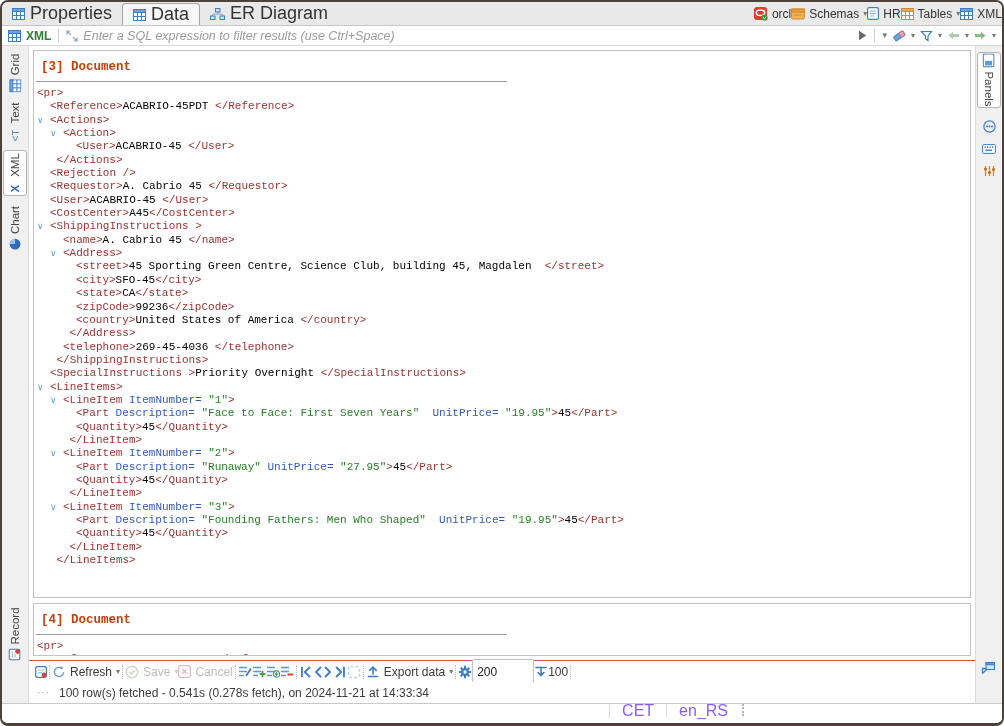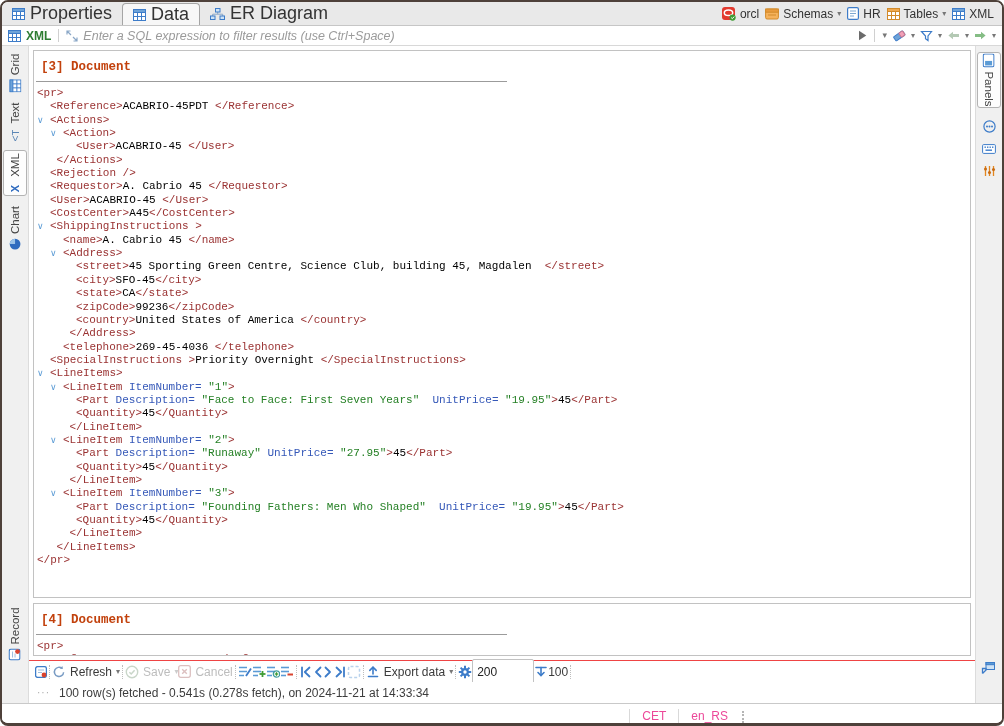--- a/index.html
+++ b/index.html
@@ -10,22 +10,22 @@
     background: #fff; overflow: hidden; position: relative;
     display: flex; flex-direction: column;
   }
   
   .tabbar { height: 24px; background: #e9e9e9; border-bottom: 1px solid #c6c6c6;
             display: flex; align-items: stretch; flex: 0 0 24px; }
   .tab { display: flex; align-items: center; gap: 5px; padding: 0 10px;
          font-size: 18px; color: #333; cursor: default; }
   .tab.active { background: #f7f7f7; border: 1px solid #a5a5a5; border-bottom: none;
                 border-radius: 4px 4px 0 0; margin-top: 1px; }
-  .conn { margin-left: auto; display: flex; align-items: center; gap: 6px;
-          padding-right: 8px; font-size: 12px; color: #333; }
+  .conn { margin-left: auto; display: flex; align-items: center; 
+          font-size: 12px; color: #333; }
   .conn .item { display: flex; align-items: center; gap: 4px; }
   .caret { font-size: 8px; color: #777; line-height: 1; }
   .ic { display: inline-flex; align-items: center; justify-content: center; line-height: 0; }
   
   .filterbar { height: 20px; background: #fff; border-bottom: 1px solid #d8d8d8;
                display: flex; align-items: center; padding: 0 6px; gap: 5px; flex: 0 0 20px; }
   .viewer-label { color: #2e7d32; font-weight: bold; font-size: 12px; }
   .fsep { width: 1px; height: 13px; background: #d0d0d0; margin: 0 2px; }
   .filter-input { flex: 1; border: none; outline: none; font-size: 12.5px; height: 16px;
                   font-family: "Liberation Sans", sans-serif; color: #0f766e; background: transparent; }
@@ -73,22 +73,22 @@
   .tbtn.disabled { color: #bdbdbd; }
   .tbtn.disabled .caret { color: #ccc; }
   .tsep { border-left: 1px dotted #bdbdbd; height: 14px; margin: 0 2px; }
   .fetch-input { width: 62px; height: 26px; border: 1px solid #c2c2c2; border-radius: 2px;
                  font-size: 12px; padding: 0 4px; color: #222; font-family: "Liberation Sans", sans-serif; }
   
   .statusline { height: 21px; display: flex; align-items: center; gap: 9px; padding: 0 8px;
                 font-size: 12px; color: #3c3c3c; flex: 0 0 21px; background: #fff; }
   .status-dots { color: #aaa; font-size: 10px; letter-spacing: 1px; }
   
-  .bottombar { height: 20px; border-top: 1px solid #c9c9c9; display: flex; align-items: flex-end;
-               justify-content: flex-end; padding-right: 258px; font-size: 12px; color: #ec4899;
+  .bottombar { height: 20px; border-top: 1px solid #c9c9c9; display: flex; align-items: flex-start;
+               justify-content: flex-end; padding-right: 258px; font-size: 16px; color: #8b5cf6;
                flex: 0 0 20px; background: #fff; }
   .bcell { padding: 0 12px; height: 14px; display: flex; align-items: center;
            border-left: 1px solid #d9d9d9; }
   .grip { border-left: 2px dotted #b5b5b5; height: 12px; margin-left: 2px; }
 </style>
 </head>
 <body>
 
 <div class="window">
 
@@ -333,36 +333,36 @@
               <div class="xline"><span class="xind" style="width: 0px;"></span><span class="xchev">∨</span><span class="seg-g">&lt;ShippingInstructions &gt;</span></div>
               <div class="xline"><span class="xind" style="width: 26px;"></span><span class="seg-g">&lt;name&gt;</span><span class="seg-t">A. Cabrio 45 </span><span class="seg-g">&lt;/name&gt;</span></div>
               <div class="xline"><span class="xind" style="width: 13px;"></span><span class="xchev">∨</span><span class="seg-g">&lt;Address&gt;</span></div>
               <div class="xline"><span class="xind" style="width: 39px;"></span><span class="seg-g">&lt;street&gt;</span><span class="seg-t">45 Sporting Green Centre, Science Club, building 45, Magdalen  </span><span class="seg-g">&lt;/street&gt;</span></div>
               <div class="xline"><span class="xind" style="width: 39px;"></span><span class="seg-g">&lt;city&gt;</span><span class="seg-t">SFO-45</span><span class="seg-g">&lt;/city&gt;</span></div>
               <div class="xline"><span class="xind" style="width: 39px;"></span><span class="seg-g">&lt;state&gt;</span><span class="seg-t">CA</span><span class="seg-g">&lt;/state&gt;</span></div>
               <div class="xline"><span class="xind" style="width: 39px;"></span><span class="seg-g">&lt;zipCode&gt;</span><span class="seg-t">99236</span><span class="seg-g">&lt;/zipCode&gt;</span></div>
               <div class="xline"><span class="xind" style="width: 39px;"></span><span class="seg-g">&lt;country&gt;</span><span class="seg-t">United States of America </span><span class="seg-g">&lt;/country&gt;</span></div>
               <div class="xline"><span class="xind" style="width: 32.5px;"></span><span class="seg-g">&lt;/Address&gt;</span></div>
               <div class="xline"><span class="xind" style="width: 26px;"></span><span class="seg-g">&lt;telephone&gt;</span><span class="seg-t">269-45-4036 </span><span class="seg-g">&lt;/telephone&gt;</span></div>
+              <div class="xline"><span class="xind" style="width: 19.5px;"></span><span class="seg-g">&lt;/ShippingInstructions&gt;</span></div>
               <div class="xline"><span class="xind" style="width: 13px;"></span><span class="seg-g">&lt;SpecialInstructions &gt;</span><span class="seg-t">Priority Overnight </span><span class="seg-g">&lt;/SpecialInstructions&gt;</span></div>
               <div class="xline"><span class="xind" style="width: 0px;"></span><span class="xchev">∨</span><span class="seg-g">&lt;LineItems&gt;</span></div>
               <div class="xline"><span class="xind" style="width: 13px;"></span><span class="xchev">∨</span><span class="seg-g">&lt;LineItem </span><span class="seg-a">ItemNumber= </span><span class="seg-v">"1"</span><span class="seg-g">&gt;</span></div>
               <div class="xline"><span class="xind" style="width: 39px;"></span><span class="seg-g">&lt;Part </span><span class="seg-a">Description= </span><span class="seg-v">"Face to Face: First Seven Years"</span><span class="seg-t">  </span><span class="seg-a">UnitPrice= </span><span class="seg-v">"19.95"</span><span class="seg-g">&gt;</span><span class="seg-t">45</span><span class="seg-g">&lt;/Part&gt;</span></div>
               <div class="xline"><span class="xind" style="width: 39px;"></span><span class="seg-g">&lt;Quantity&gt;</span><span class="seg-t">45</span><span class="seg-g">&lt;/Quantity&gt;</span></div>
               <div class="xline"><span class="xind" style="width: 32.5px;"></span><span class="seg-g">&lt;/LineItem&gt;</span></div>
               <div class="xline"><span class="xind" style="width: 13px;"></span><span class="xchev">∨</span><span class="seg-g">&lt;LineItem </span><span class="seg-a">ItemNumber= </span><span class="seg-v">"2"</span><span class="seg-g">&gt;</span></div>
               <div class="xline"><span class="xind" style="width: 39px;"></span><span class="seg-g">&lt;Part </span><span class="seg-a">Description= </span><span class="seg-v">"Runaway"</span><span class="seg-t"> </span><span class="seg-a">UnitPrice= </span><span class="seg-v">"27.95"</span><span class="seg-g">&gt;</span><span class="seg-t">45</span><span class="seg-g">&lt;/Part&gt;</span></div>
               <div class="xline"><span class="xind" style="width: 39px;"></span><span class="seg-g">&lt;Quantity&gt;</span><span class="seg-t">45</span><span class="seg-g">&lt;/Quantity&gt;</span></div>
               <div class="xline"><span class="xind" style="width: 32.5px;"></span><span class="seg-g">&lt;/LineItem&gt;</span></div>
               <div class="xline"><span class="xind" style="width: 13px;"></span><span class="xchev">∨</span><span class="seg-g">&lt;LineItem </span><span class="seg-a">ItemNumber= </span><span class="seg-v">"3"</span><span class="seg-g">&gt;</span></div>
               <div class="xline"><span class="xind" style="width: 39px;"></span><span class="seg-g">&lt;Part </span><span class="seg-a">Description= </span><span class="seg-v">"Founding Fathers: Men Who Shaped"</span><span class="seg-t">  </span><span class="seg-a">UnitPrice= </span><span class="seg-v">"19.95"</span><span class="seg-g">&gt;</span><span class="seg-t">45</span><span class="seg-g">&lt;/Part&gt;</span></div>
               <div class="xline"><span class="xind" style="width: 39px;"></span><span class="seg-g">&lt;Quantity&gt;</span><span class="seg-t">45</span><span class="seg-g">&lt;/Quantity&gt;</span></div>
               <div class="xline"><span class="xind" style="width: 32.5px;"></span><span class="seg-g">&lt;/LineItem&gt;</span></div>
               <div class="xline"><span class="xind" style="width: 19.5px;"></span><span class="seg-g">&lt;/LineItems&gt;</span></div>
-              <div class="xline"><span class="xind" style="width: 0px;"></span><span class="seg-g">&lt;/pr&gt;</span></div>
             </div>
         </div>
         <div class="docbox second">
           <div class="dochead">[4] Document</div>
           <hr class="docrule">
           <div class="xlines">
               <div class="xline"><span class="xind" style="width: 0px;"></span><span class="seg-g">&lt;pr&gt;</span></div>
               <div class="xline"><span class="xind" style="width: 13px;"></span><span class="seg-g">&lt;Reference&gt;</span><span class="seg-t">ACABRIO-46PDT </span><span class="seg-g">&lt;/Reference&gt;</span></div>
             </div>
         </div>

